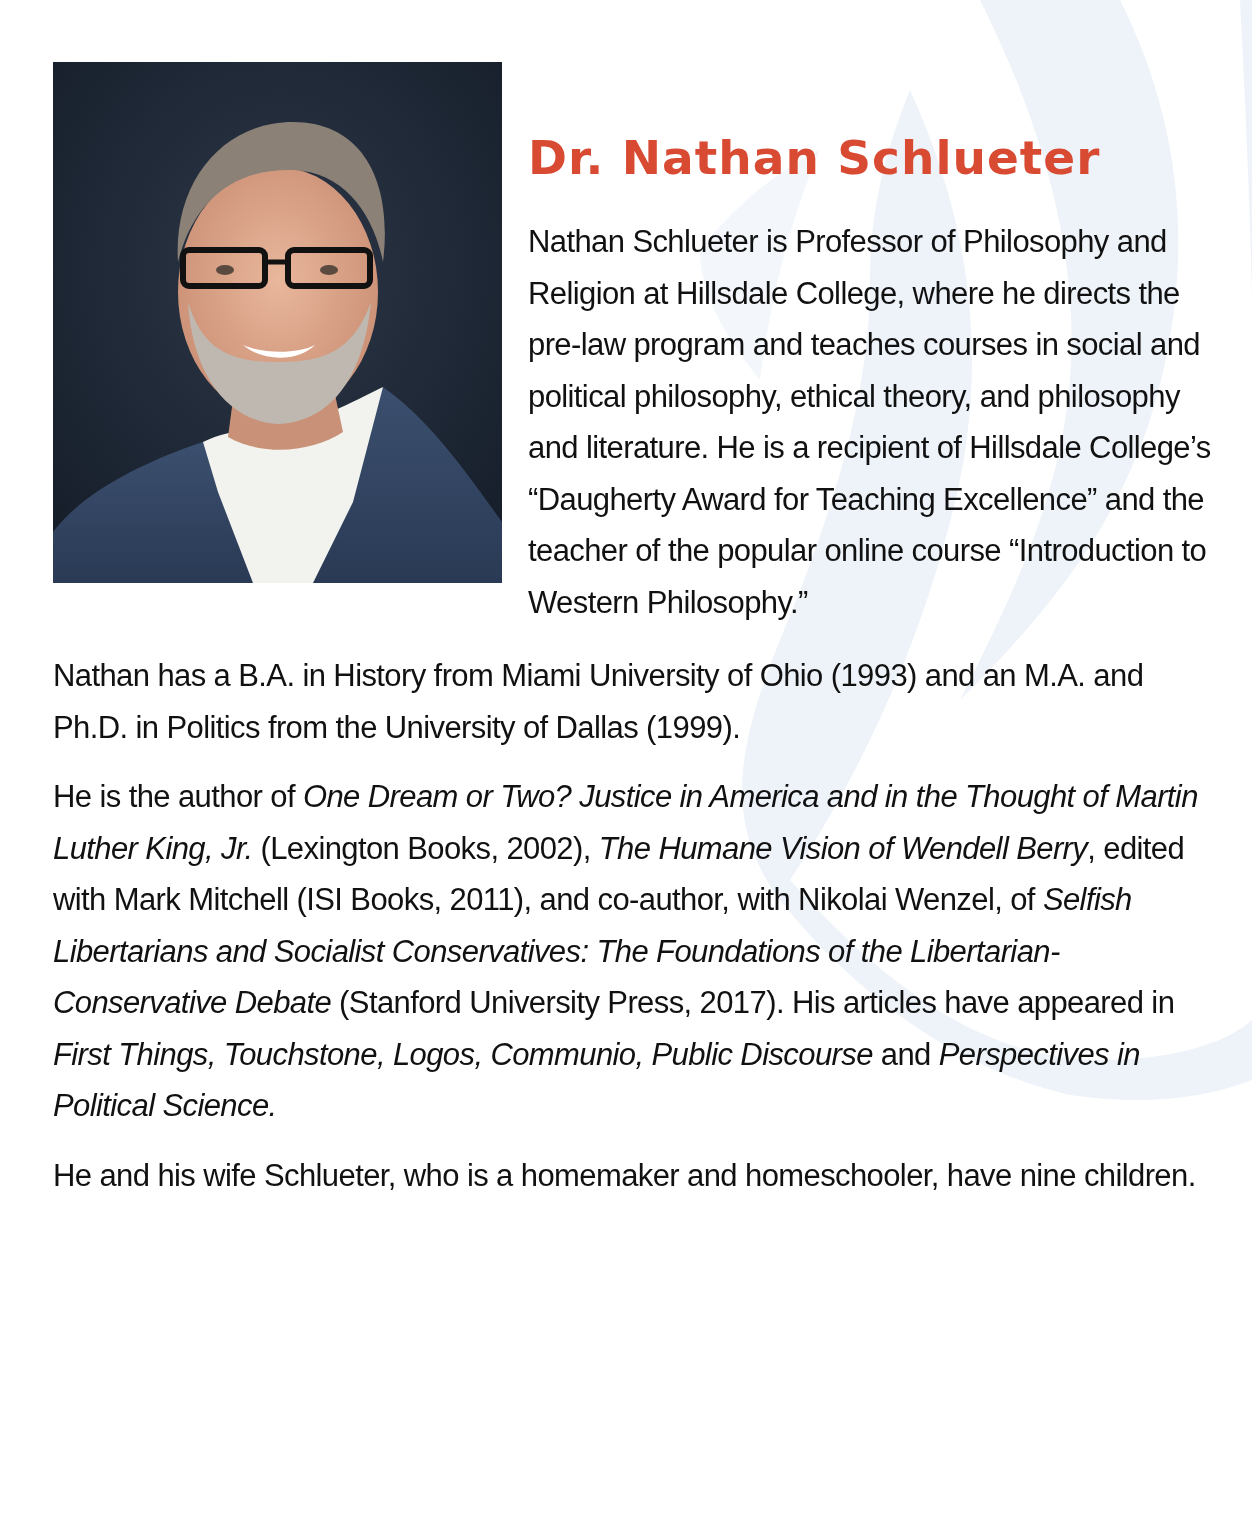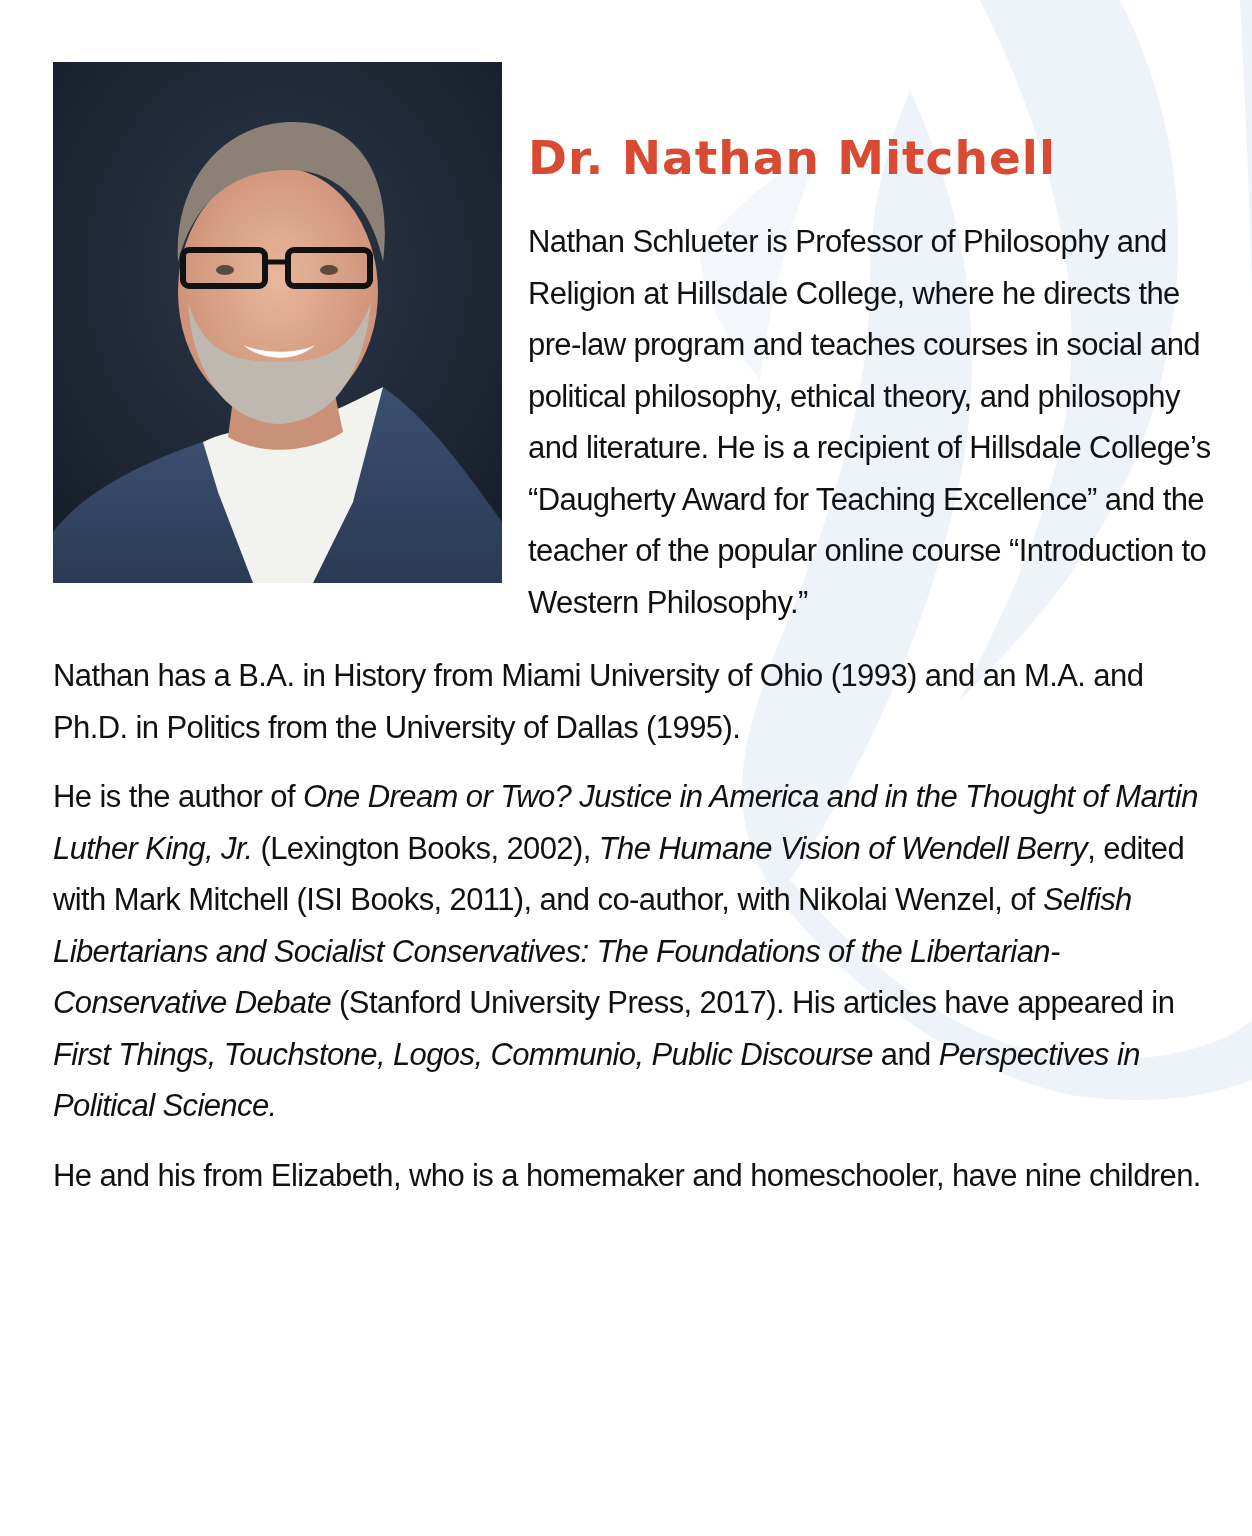--- a/index.html
+++ b/index.html
@@ -111,26 +111,26 @@
 
       <rect x="130" y="188" width="82" height="36" rx="6" fill="none" stroke="#111" stroke-width="6"></rect>
       <rect x="235" y="188" width="82" height="36" rx="6" fill="none" stroke="#111" stroke-width="6"></rect>
       <line x1="212" y1="200" x2="235" y2="200" stroke="#111" stroke-width="5"></line>
 
       <ellipse cx="172" cy="208" rx="9" ry="5" fill="#5a4a40"></ellipse>
       <ellipse cx="276" cy="208" rx="9" ry="5" fill="#5a4a40"></ellipse>
     </svg>
   </div>
 
-  <h1 class="heading">Dr. Nathan Mitchell</h1>
+  <h1 class="heading">Dr. Nathan Schlueter</h1>
 
   <p class="para first-para">Nathan Schlueter is Professor of Philosophy and Religion at Hillsdale College, where he directs the pre-law program and teaches courses in social and political philosophy, ethical theory, and philosophy and literature. He is a recipient of Hillsdale College’s “Daugherty Award for Teaching Excellence” and the teacher of the popular online course “Introduction to Western Philosophy.”</p>
 
   <div class="clear"></div>
 
-  <p class="para">Nathan has a B.A. in History from Miami University of Ohio (1993) and an M.A. and Ph.D. in Politics from the University of Dallas (1995).</p>
+  <p class="para">Nathan has a B.A. in History from Miami University of Ohio (1993) and an M.A. and Ph.D. in Politics from the University of Dallas (1999).</p>
 
   <p class="para"><span>He is the author of </span><em>One Dream or Two? Justice in America and in the Thought of Martin Luther King, Jr.</em><span> (Lexington Books, 2002), </span><em>The Humane Vision of Wendell Berry</em><span>, edited with Mark Mitchell (ISI Books, 2011), and co-author, with Nikolai Wenzel, of </span><em>Selfish Libertarians and Socialist Conservatives: The Foundations of the Libertarian-Conservative Debate</em><span> (Stanford University Press, 2017). His articles have appeared in </span><em>First Things, Touchstone, Logos, Communio, Public Discourse</em><span> and </span><em>Perspectives in Political Science.</em></p>
 
 
-  <p class="para">He and his from Elizabeth, who is a homemaker and homeschooler, have nine children.</p>
+  <p class="para">He and his wife Schlueter, who is a homemaker and homeschooler, have nine children.</p>
 
 </div>
 
 </body></html>

